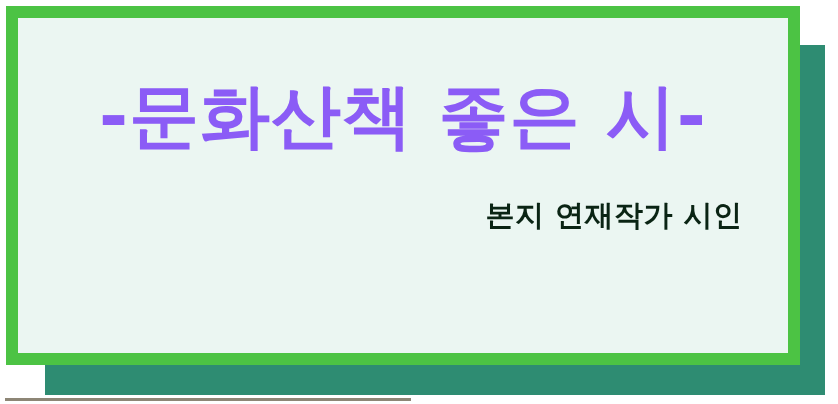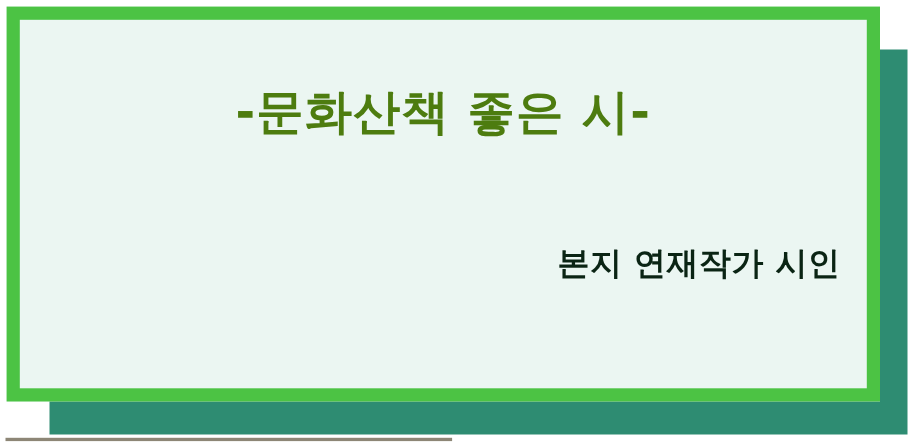--- a/index.html
+++ b/index.html
@@ -55,33 +55,33 @@
     position: absolute;
     left: 0;
     right: 0;
     top: 62px;
     text-align: center;
   }
   #title-text {
     display: inline-block;
     font-family: "DejaVu Sans", "Liberation Sans", sans-serif;
     font-weight: bold;
-    font-size: 43px;
+    font-size: 70px;
     line-height: 1.05;
-    color: #4d7c0f;
+    color: #8b5cf6;
     letter-spacing: 1px;
     white-space: pre;
   }
 
   
   #byline-block {
     position: absolute;
     right: 24px;
-    top: 202px;
-    text-align: right;
+    top: 178px;
+    text-align: center;
     width: 300px;
   }
   .byline-line {
     font-family: "DejaVu Sans", "Liberation Sans", sans-serif;
     font-weight: bold;
     font-size: 29px;
     line-height: 1.32;
     color: #0a2414;
     white-space: pre;
     letter-spacing: 0.5px;

